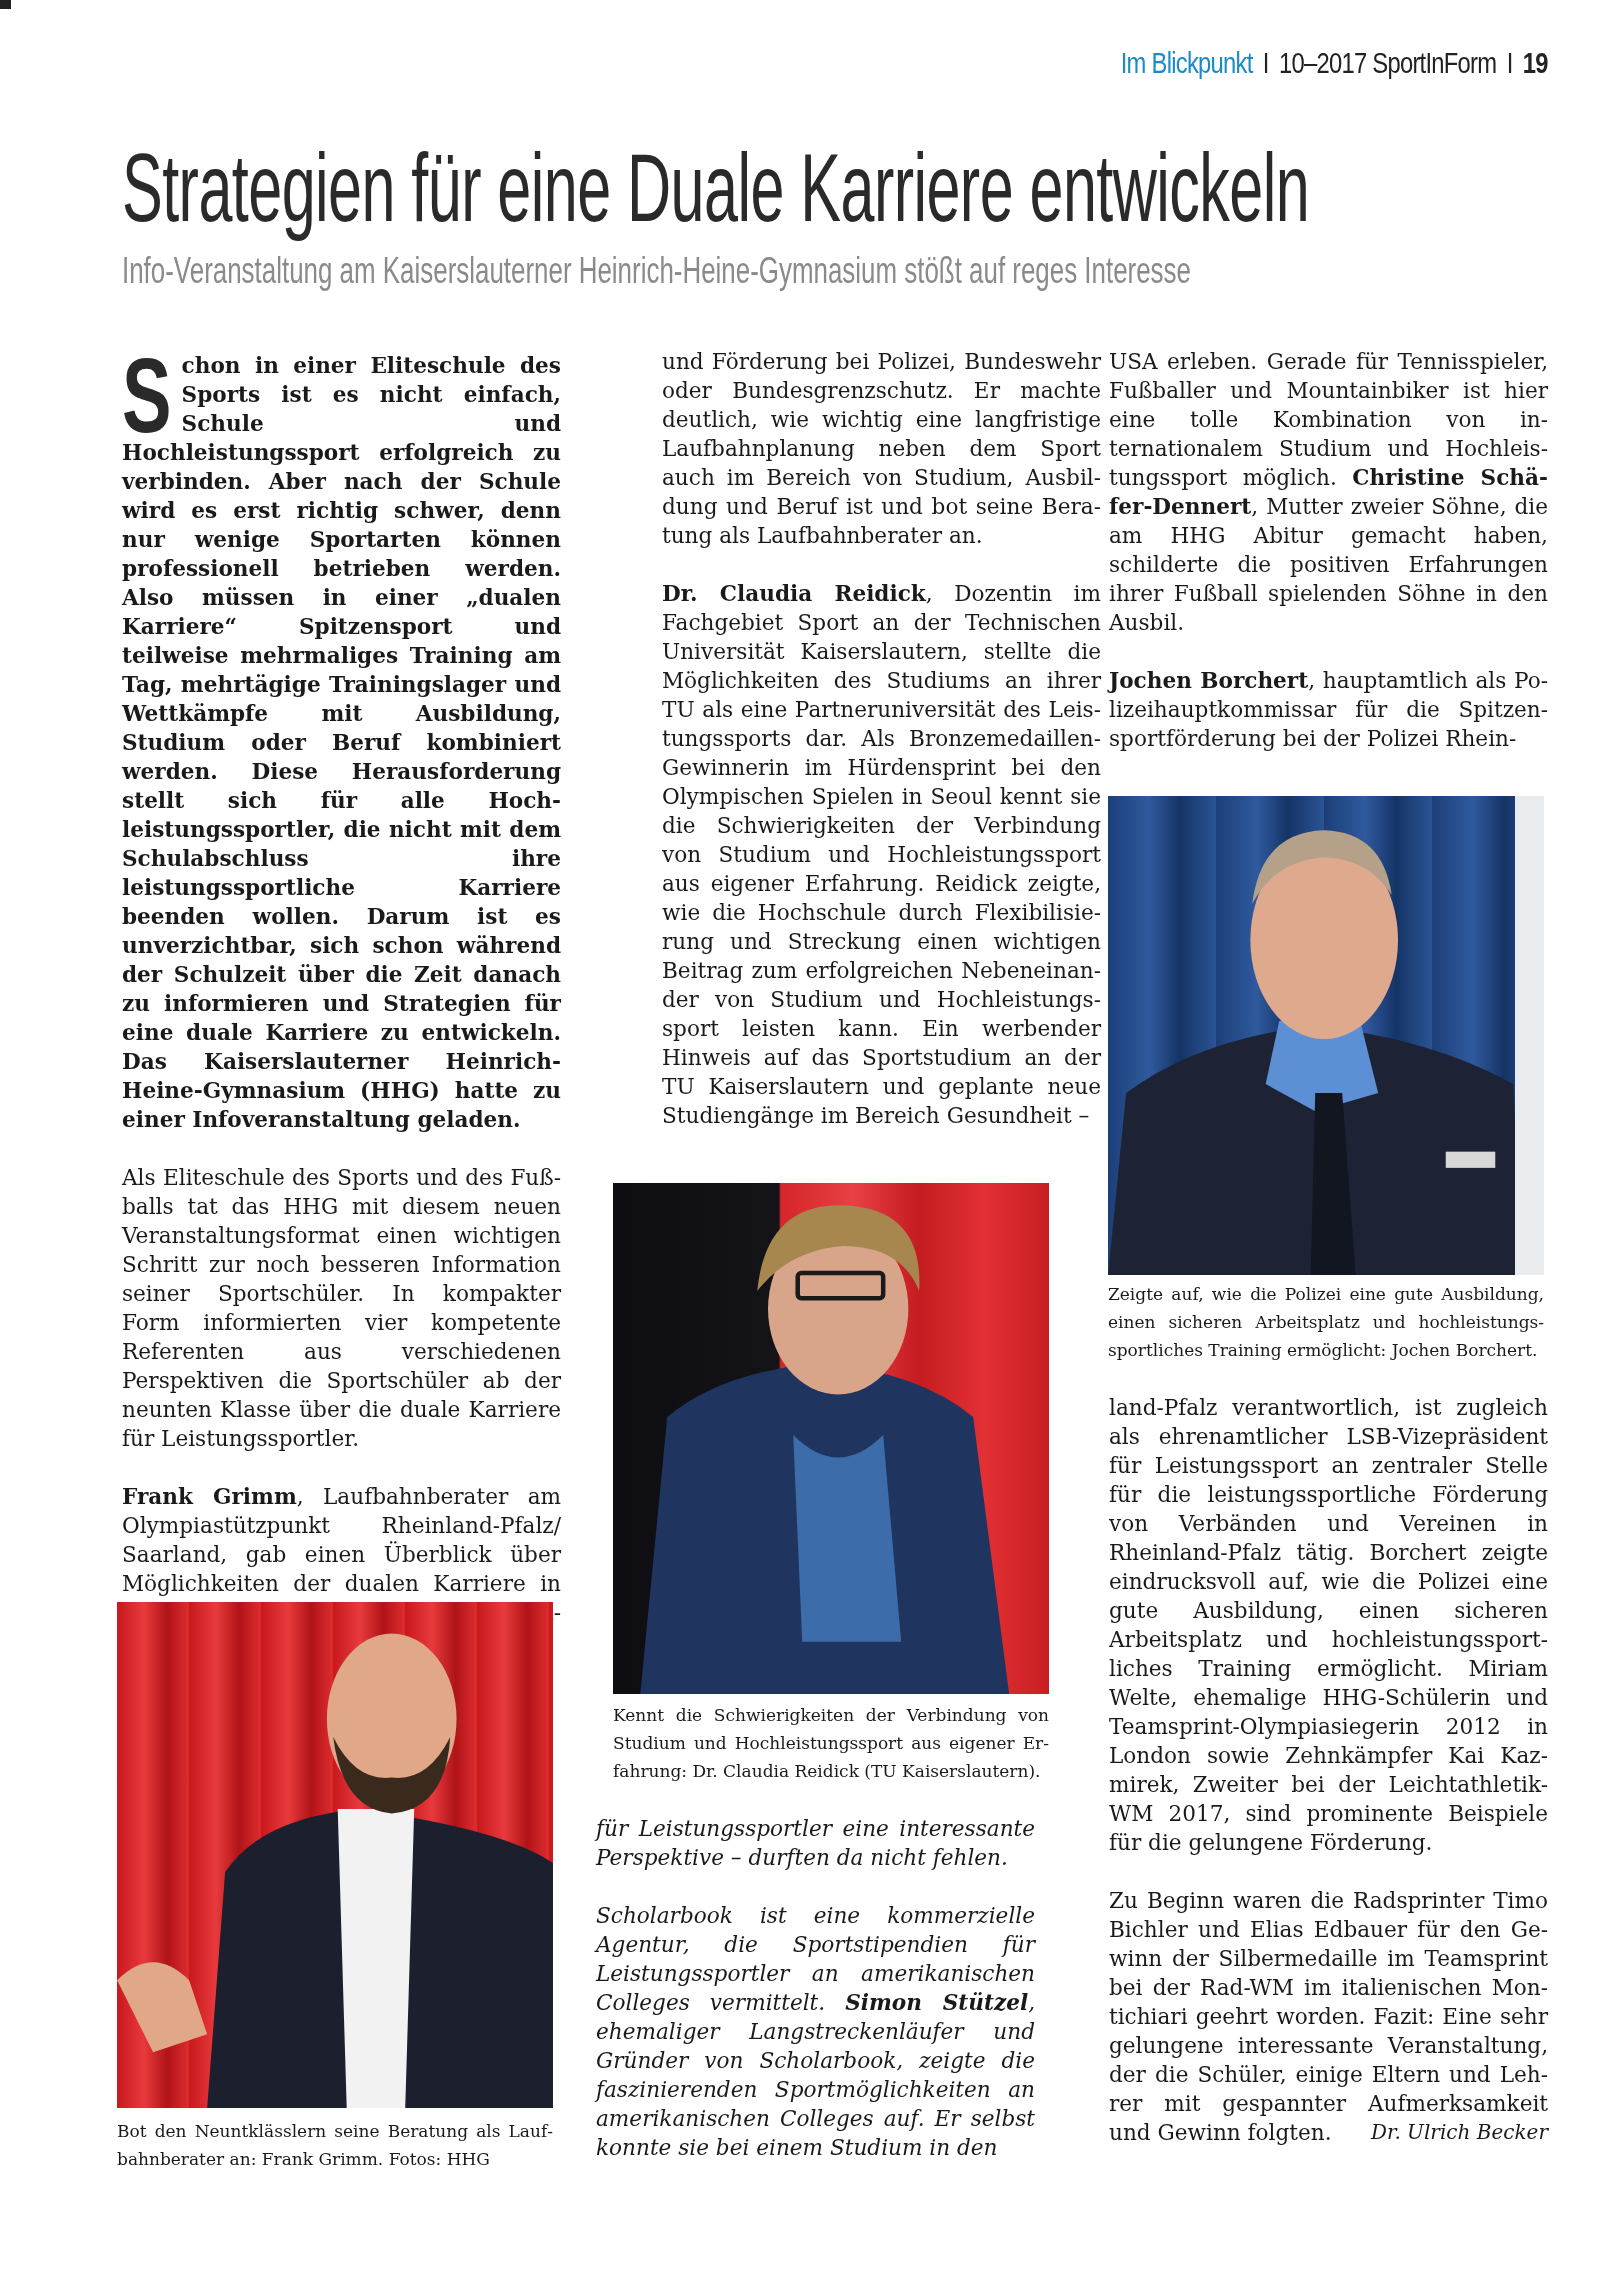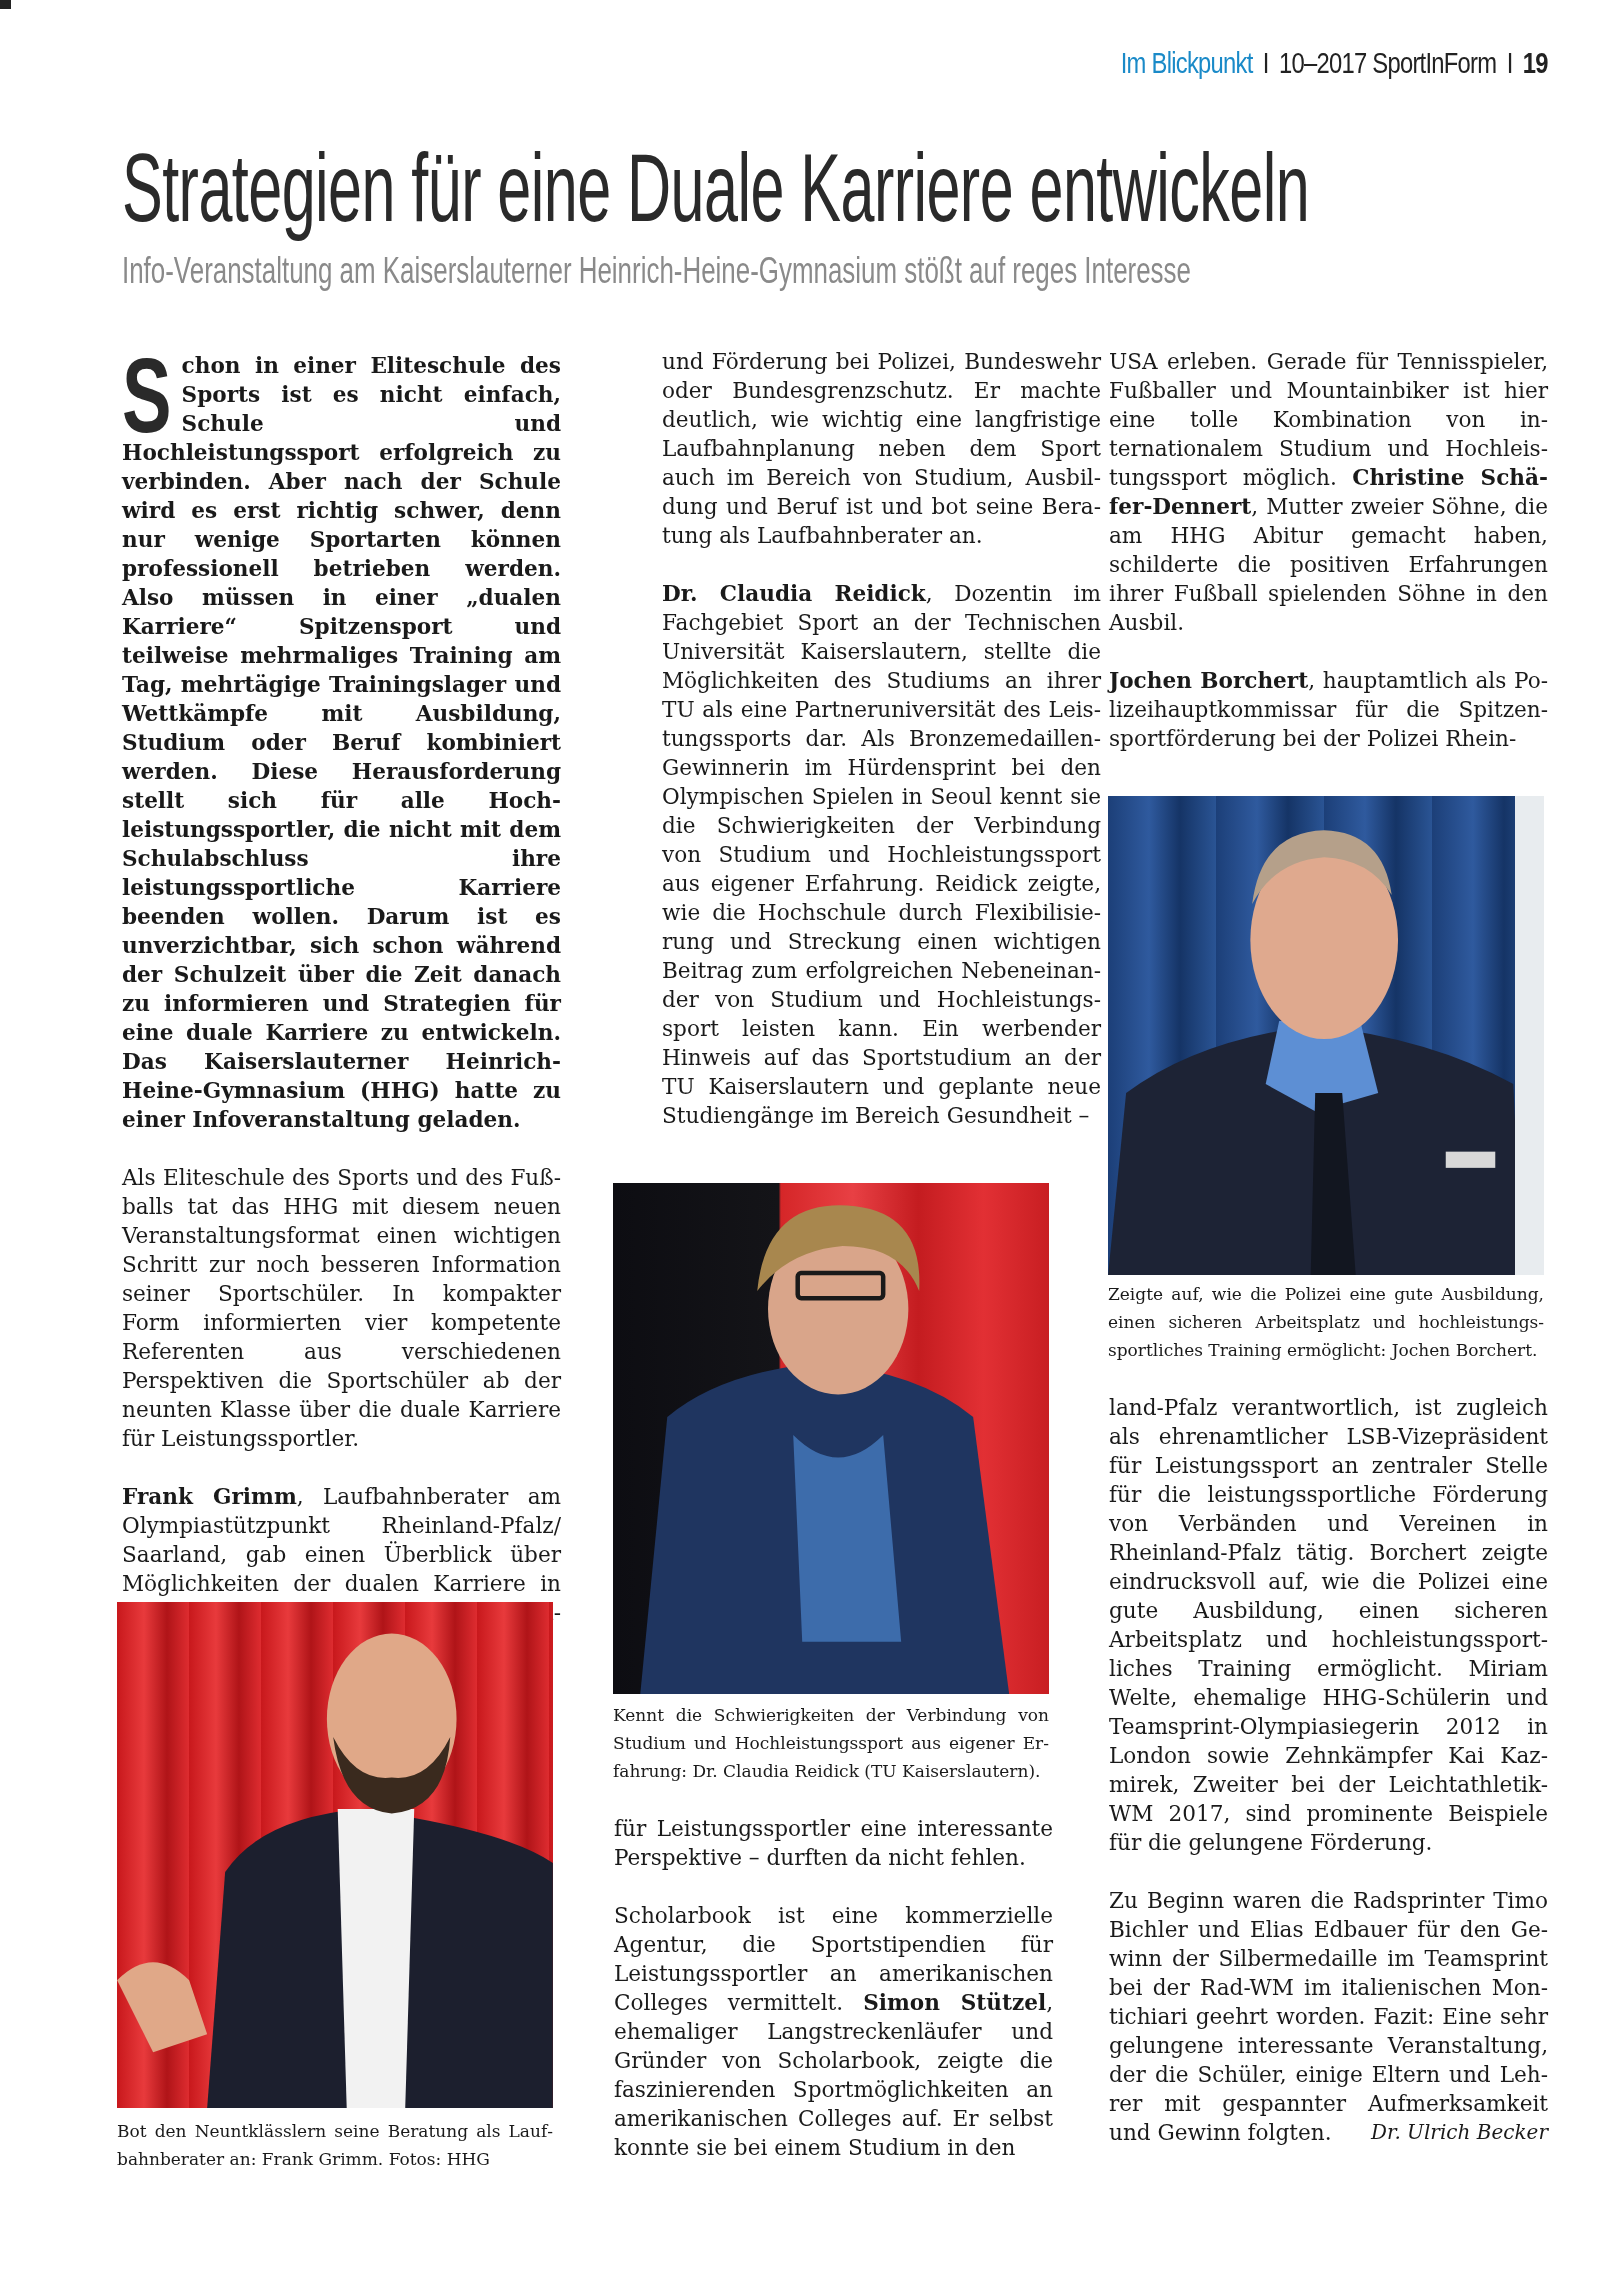--- a/index.html
+++ b/index.html
@@ -71,21 +71,21 @@
   <svg width="436" height="511" viewBox="0 0 484 568">
     <path d="M30 568 L60 260 Q120 210 230 200 Q340 210 400 260 L440 568 Z" fill="#1f3560"></path>
     <path d="M200 280 Q250 330 300 280 L320 510 L210 510 Z" fill="#3d6cab"></path>
     <ellipse cx="250" cy="140" rx="78" ry="95" fill="#d9a58a"></ellipse>
     <path d="M160 120 Q170 20 260 25 Q345 30 340 120 Q320 70 255 70 Q195 75 160 120Z" fill="#a8874e"></path>
     <rect x="205" y="100" width="95" height="28" fill="none" stroke="#1a1a1a" stroke-width="5" rx="4"></rect>
   </svg>
 </div>
 <div class="caption" style="left:613px;top:1701px;width:436px;">Kennt die Schwierigkeiten der Verbindung von Studium und Hochleistungssport aus eigener Er­fahrung: Dr. Claudia Reidick (TU Kaiserslautern).</div>
 
-<div class="col" style="left:614px;top:1814px;">
+<div class="col" style="left:596px;top:1814px;font-style:italic;">
   <p>für Leistungssportler eine interessante Perspektive – durften da nicht fehlen.</p>
   <p><span>Scholarbook ist eine kommerziel­le Agentur, die Sportstipendien für Leistungssportler an amerikanischen Colleges vermittelt. </span><span class="bold">Simon Stützel</span><span>, ehemaliger Langstreckenläufer und Gründer von Scholarbook, zeigte die faszinierenden Sportmöglichkeiten an amerikanischen Colleges auf. Er selbst konnte sie bei einem Studium in den</span></p>
 </div>
 
 <div class="col col3">
   <p><span>USA erleben. Gerade für Tennisspie­ler, Fußballer und Mountainbiker ist hier eine tolle Kombination von in­ternationalem Studium und Hochleis­tungssport möglich. </span><span class="bold">Christine Schä­fer-Dennert</span><span>, Mutter zweier Söhne, die am HHG Abitur gemacht haben, schilderte die positiven Erfahrungen ihrer Fußball spielenden Söhne in den Ausbil.</span></p>
   <p><span class="bold">Jochen Borchert</span><span>, hauptamtlich als Po­lizeihauptkommissar für die Spitzen­sportförderung bei der Polizei Rhein-</span></p>
 </div>
 
 <div class="photo p3">

